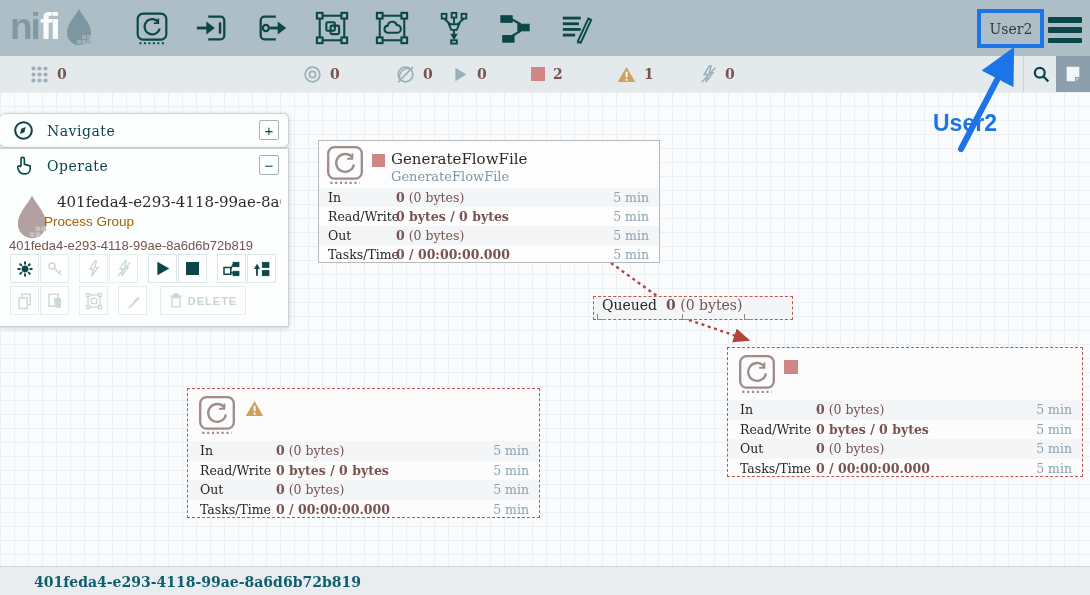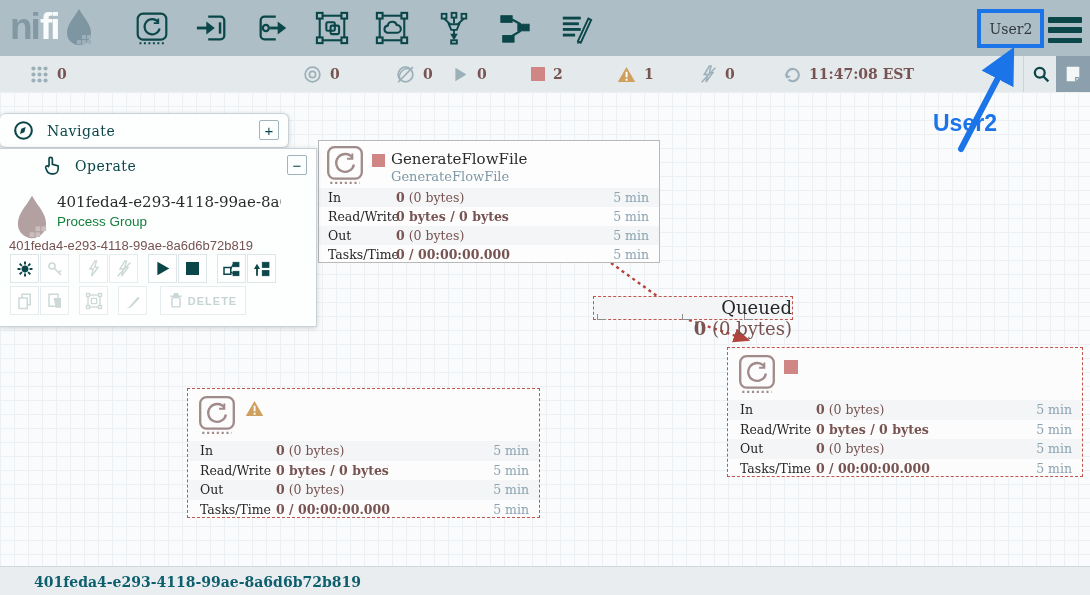--- a/index.html
+++ b/index.html
@@ -36,21 +36,21 @@
 
   
   .panel{position:absolute;left:0;width:288px;background:#fdfefe;border:1px solid #c9d3d7;border-left:0;box-shadow:0 1px 5px rgba(0,0,0,.18);}
   .panel-head{height:33px;display:flex;align-items:center;}
   .panel-head .ph-icon{margin-left:13px;color:#0b4649;}
   .panel-head .ph-title{margin-left:13px;font-family:"DejaVu Serif",serif;font-size:14px;color:#0b4649;letter-spacing:.5px;}
   .toggle-btn{position:absolute;right:9px;top:6px;width:20px;height:20px;border:1px solid #9fb4bd;border-radius:2px;background:#fdfefe;
               color:#0b4649;font-size:15px;line-height:17px;text-align:center;padding:0;cursor:pointer;font-family:"Liberation Sans",sans-serif;}
   .op-sel{position:absolute;left:12px;top:44px;width:40px;height:48px;}
   .op-title{position:absolute;left:57px;top:44px;width:224px;font-family:"DejaVu Serif",serif;font-size:15px;color:#2b2b2b;white-space:nowrap;overflow:hidden;}
-  .op-type{position:absolute;left:57px;top:65px;font-size:13.5px;color:#15803d;}
+  .op-type{position:absolute;left:44px;top:65px;font-size:13.5px;color:#a16207;}
   .op-id{position:absolute;left:9px;top:89px;font-size:13px;color:#775351;font-family:"Liberation Sans",sans-serif;}
   .op-btn{position:absolute;width:29px;height:29px;border:1px solid #dde6e8;background:#fff;color:#0b4649;display:flex;align-items:center;justify-content:center;padding:0;cursor:pointer;}
   .op-btn.dis{color:#ccd9d6;border-color:#e6edee;}
   .op-del{position:absolute;width:86px;height:29px;border:1px solid #e6edee;background:#fff;color:#c7d4d6;display:flex;align-items:center;justify-content:center;gap:5px;
           font-size:11px;font-weight:bold;letter-spacing:1px;padding:0;cursor:pointer;font-family:"Liberation Sans",sans-serif;}
 
   
   .proc{position:absolute;background:#fdfdfd;border:1px solid #b9b9b9;box-sizing:border-box;}
   .proc.ghost{border:1.5px dashed #c0564e;background:#fcfcfc;}
   .proc-head{position:relative;}
@@ -63,21 +63,21 @@
   .row:nth-child(odd){background:#f3f5f6;}
   .row .lb{color:#262626;padding-left:9px;}
   .row .val{flex:1;color:#775351;white-space:nowrap;}
   .row .val b{font-weight:bold;}
   .row .tm{color:#8ba3b1;padding-right:10px;}
   .p1 .row{height:19px;} .p1 .lb{width:68px;}
   .pg .row{height:19.5px;} .pg .lb{width:76px;padding-left:12px;}
 
   
   .conn-label{position:absolute;left:593px;top:204px;width:200px;height:24px;background:#f3f5f6;border:1px dashed #c0564e;box-sizing:border-box;
-              display:flex;align-items:flex-end;font-family:"DejaVu Serif",serif;font-size:18px;color:#262626;flex-direction:column;}
+              display:flex;align-items:flex-start;font-family:"DejaVu Serif",serif;font-size:14px;color:#262626;}
   .conn-label .q{margin-left:8px;}
   .conn-label .val{margin-left:9px;color:#775351;}
   .conn-label .val b{font-weight:bold;}
   .conn-tick{position:absolute;bottom:-1px;width:8px;height:5px;border-left:1.5px solid #8d8d8d;border-bottom:1.5px solid #8d8d8d;}
 
   
   .footer{position:absolute;left:0;top:566px;width:1090px;height:29px;background:#e9edef;border-top:1px solid #d0d7da;display:flex;align-items:center;}
   .footer .crumb{margin-left:34px;font-family:"DejaVu Serif",serif;font-weight:bold;font-size:14px;color:#0d5f6d;}
 
   
@@ -257,29 +257,20 @@
       <span class="cnt">1</span>
     </div>
     <div class="stat" style="left:700px">
       <span class="icn">
         <svg width="17" height="19" viewBox="0 0 20 22" fill="none" stroke="currentColor" stroke-width="1.8">
             <path d="M11 1 L5 11 h4 L7 20 L15 9 h-4 L13 1 z"></path>
             <line x1="2" y1="20" x2="18" y2="3"></line>
           </svg>
       </span>
       <span class="cnt">0</span>
-    </div>
-    <div class="stat" style="left:783px">
-      <span class="icn">
-        <svg width="18" height="18" viewBox="0 0 22 22" fill="none" stroke="currentColor" stroke-width="2.6">
-            <path d="M4.5 13.5 a7.5 7.5 0 1 1 2.2 4.2"></path>
-            <path d="M3 11 l1.5 4.5 L9 14" fill="currentColor" stroke-width="1.4"></path>
-          </svg>
-      </span>
-      <span class="cnt">11:47:08 EST</span>
     </div>
     <div class="sb-divider"></div>
     <button class="search-btn">
       <svg width="20" height="20" viewBox="0 0 22 22" fill="none" stroke="currentColor" stroke-width="2.8">
           <circle cx="9.5" cy="9.5" r="6"></circle>
           <line x1="14" y1="14" x2="20" y2="20"></line>
         </svg>
     </button>
     <button class="bulletin-btn">
       <svg width="18" height="18" viewBox="0 0 20 20">
@@ -431,21 +422,21 @@
           <svg width="21" height="21" viewBox="0 0 24 24" fill="none" stroke="currentColor" stroke-width="2.4">
               <circle cx="12" cy="12" r="9.5"></circle>
               <path d="M14.5 8 L13 14 L8 16 L9.5 10 z" fill="currentColor" stroke="none"></path>
             </svg>
         </span>
         <span class="ph-title">Navigate</span>
         <button class="toggle-btn">+</button>
       </div>
     </div>
 
-    <div class="panel" style="top:56px;height:177px;padding-left:28px;">
+    <div class="panel" style="top:56px;height:177px;">
       <div class="panel-head">
         <span class="ph-icon">
           <svg width="21" height="21" viewBox="0 0 24 24" fill="none" stroke="currentColor" stroke-width="1.9">
               <path d="M9.2 12 V4.6 a1.9 1.9 0 0 1 3.8 0 V10.6 l6.6 1.9 v3.6 a5.4 5.4 0 0 1 -5.4 5.4 h-2.4 a5.6 5.6 0 0 1 -5.2 -3.7 l-1.2 -3.3 a1.7 1.7 0 0 1 3 -1.4 z"></path>
             </svg>
         </span>
         <span class="ph-title">Operate</span>
         <button class="toggle-btn">−</button>
       </div>
       <span class="op-sel">

